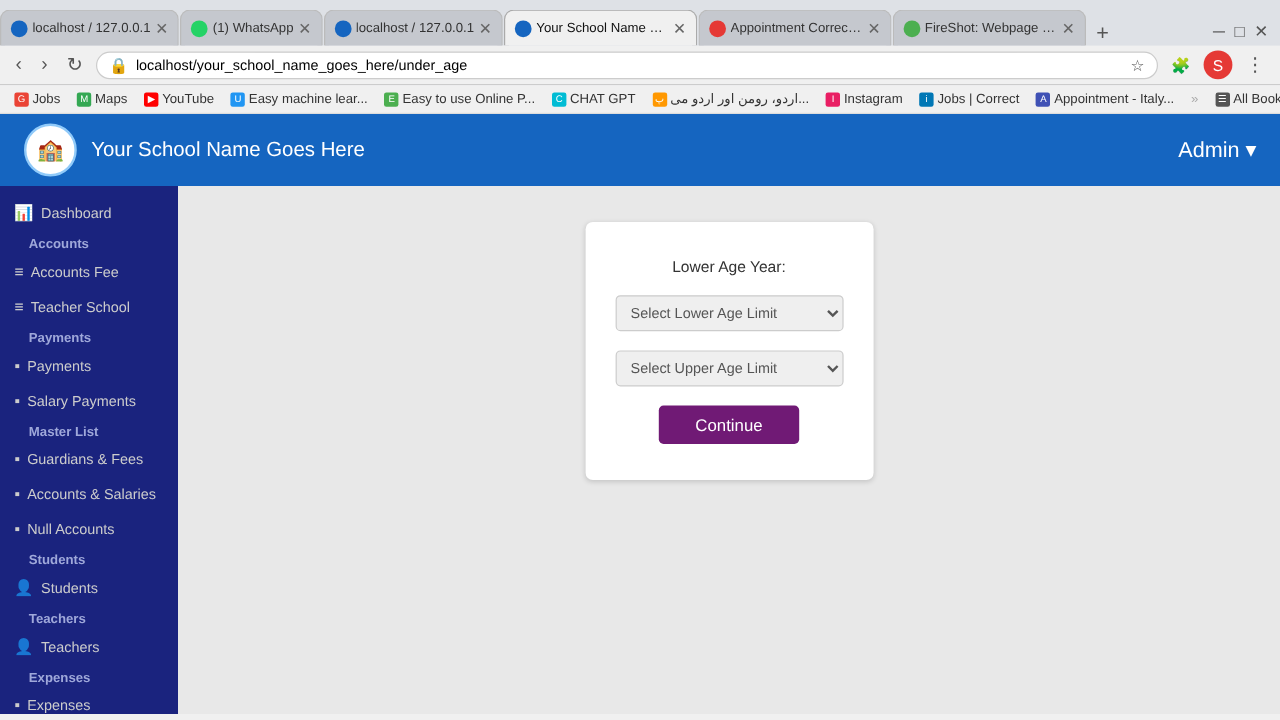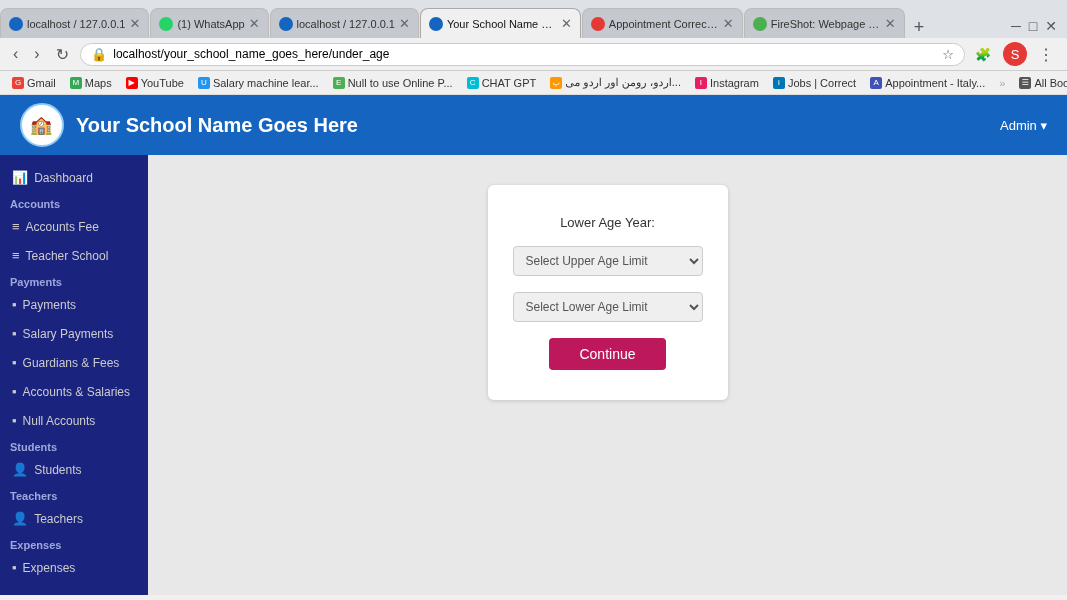--- a/index.html
+++ b/index.html
@@ -62,42 +62,42 @@
       justify-content: space-between;
     }
     .header-logo { display: flex; align-items: center; gap: 12px; }
     .logo-circle {
       width: 44px; height: 44px; border-radius: 50%;
       background: #fff;
       display: flex; align-items: center; justify-content: center;
       font-size: 18px; color: #1565c0; font-weight: bold;
       border: 2px solid #90caf9;
     }
-    .header-title { font-size: 20px; font-weight: bold; }
-    .admin-btn { color: white; font-size: 13px; cursor: pointer; display: flex; align-items: center; gap: 4px; }
+    .header-title { font-size: 17px; font-weight: normal; }
+    .admin-btn { color: white; font-size: 18px; cursor: pointer; display: flex; align-items: center; gap: 4px; }
 
     .app-body { display: flex; flex: 1; overflow: hidden; }
 
     
     .sidebar {
       width: 148px;
       background: #1a237e;
       color: white;
       overflow-y: auto;
       flex-shrink: 0;
     }
     .sidebar-item {
       display: flex; align-items: center; gap: 6px;
       padding: 7px 12px;
       cursor: pointer;
       font-size: 12px;
       color: #ccc;
     }
     .sidebar-section-label {
-      padding: 6px 10px 2px;
+      padding: 6px 24px 2px;
       font-size: 11px;
       color: #9fa8da;
       font-weight: bold;
     }
     .sidebar-icon { font-size: 13px; }
 
     
     .main-content { flex: 1; padding: 20px; background: #e8e8e8; display: flex; align-items: flex-start; justify-content: center; }
 
     
@@ -118,21 +118,21 @@
       width: 190px;
       padding: 6px 8px;
       border: 1px solid #ccc;
       border-radius: 4px;
       font-size: 12px;
       color: #555;
       cursor: pointer;
       appearance: auto;
     }
     .continue-btn {
-      background: #be185d;
+      background: #701a75;
       color: white;
       border: none;
       padding: 8px 30px;
       border-radius: 4px;
       font-size: 14px;
       cursor: pointer;
       font-weight: 500;
     }
   </style>
 </head>
@@ -193,37 +193,37 @@
       <span style="color:#555;">☆</span>
     </div>
     <button class="nav-btn" style="font-size:13px;">🧩</button>
     <button class="nav-btn" style="font-size:13px; background:#e53935; color:white; border-radius:50%; width:24px; height:24px; display:flex; align-items:center; justify-content:center;">S</button>
     <button class="nav-btn">⋮</button>
   </div>
 
   <div class="bookmarks-bar" id="bookmarks-bar">
       <div class="bookmark-item">
         <span style="width:12px;height:12px;background:#ea4335;border-radius:2px;display:inline-block;flex-shrink:0;font-size:8px;color:white;display:inline-flex;align-items:center;justify-content:center;">G</span>
-        <span>Gmail</span>
+        <span>Jobs</span>
       </div>
       <div class="bookmark-item">
         <span style="width:12px;height:12px;background:#34a853;border-radius:2px;display:inline-block;flex-shrink:0;font-size:8px;color:white;display:inline-flex;align-items:center;justify-content:center;">M</span>
         <span>Maps</span>
       </div>
       <div class="bookmark-item">
         <span style="width:12px;height:12px;background:#ff0000;border-radius:2px;display:inline-block;flex-shrink:0;font-size:8px;color:white;display:inline-flex;align-items:center;justify-content:center;">▶</span>
         <span>YouTube</span>
       </div>
       <div class="bookmark-item">
         <span style="width:12px;height:12px;background:#2196f3;border-radius:2px;display:inline-block;flex-shrink:0;font-size:8px;color:white;display:inline-flex;align-items:center;justify-content:center;">U</span>
-        <span>Salary machine lear...</span>
+        <span>Easy machine lear...</span>
       </div>
       <div class="bookmark-item">
         <span style="width:12px;height:12px;background:#4caf50;border-radius:2px;display:inline-block;flex-shrink:0;font-size:8px;color:white;display:inline-flex;align-items:center;justify-content:center;">E</span>
-        <span>Null to use Online P...</span>
+        <span>Easy to use Online P...</span>
       </div>
       <div class="bookmark-item">
         <span style="width:12px;height:12px;background:#00bcd4;border-radius:2px;display:inline-block;flex-shrink:0;font-size:8px;color:white;display:inline-flex;align-items:center;justify-content:center;">C</span>
         <span>CHAT GPT</span>
       </div>
       <div class="bookmark-item">
         <span style="width:12px;height:12px;background:#ff9800;border-radius:2px;display:inline-block;flex-shrink:0;font-size:8px;color:white;display:inline-flex;align-items:center;justify-content:center;">پ</span>
         <span>اردو، رومن اور اردو می...</span>
       </div>
       <div class="bookmark-item">
@@ -276,20 +276,21 @@
           </div>
           <div class="sidebar-section-label">Payments</div>
           <div class="sidebar-item">
             <span class="sidebar-icon">▪</span>
             <span>Payments</span>
           </div>
           <div class="sidebar-item">
             <span class="sidebar-icon">▪</span>
             <span>Salary Payments</span>
           </div>
+          <div class="sidebar-section-label">Master List</div>
           <div class="sidebar-item">
             <span class="sidebar-icon">▪</span>
             <span>Guardians &amp; Fees</span>
           </div>
           <div class="sidebar-item">
             <span class="sidebar-icon">▪</span>
             <span>Accounts &amp; Salaries</span>
           </div>
           <div class="sidebar-item">
             <span class="sidebar-icon">▪</span>
@@ -310,22 +311,22 @@
             <span class="sidebar-icon">▪</span>
             <span>Expenses</span>
           </div>
         </div>
     </div>
 
     <div class="main-content">
       <div class="card">
         <div class="card-title">Lower Age Year:</div>
         <select class="age-select">
+          <option>Select Lower Age Limit</option>
+        </select>
+        <select class="age-select">
           <option>Select Upper Age Limit</option>
         </select>
-        <select class="age-select">
-          <option>Select Lower Age Limit</option>
-        </select>
         <button class="continue-btn">Continue</button>
       </div>
     </div>
   </div>
 </div>
 
 </body></html>

